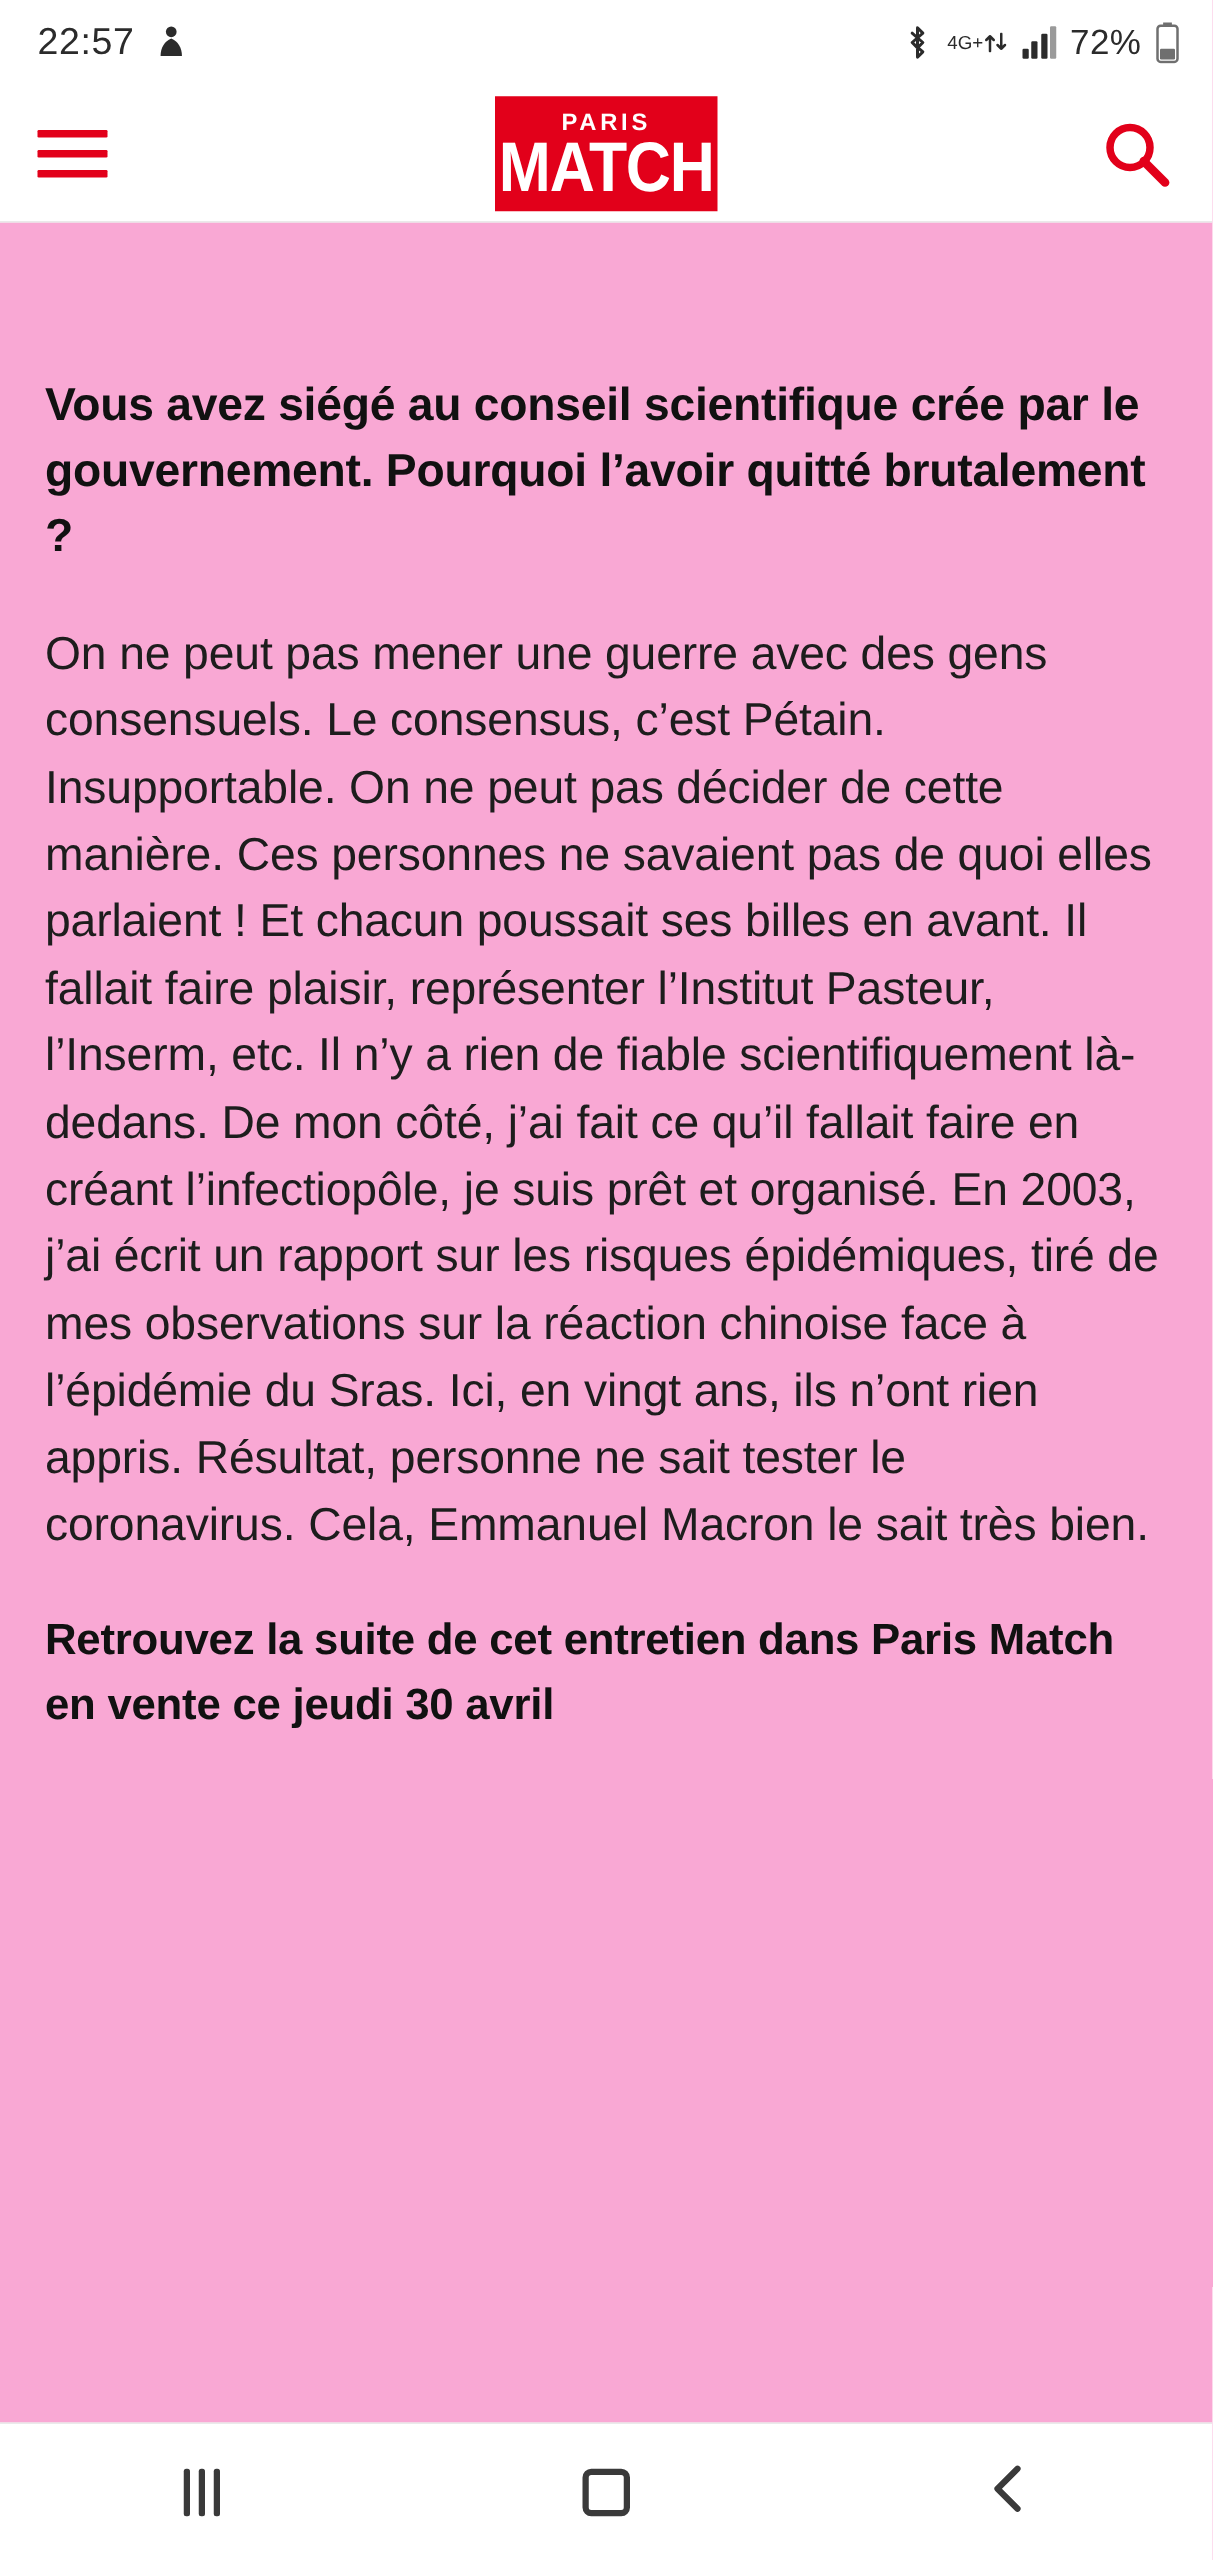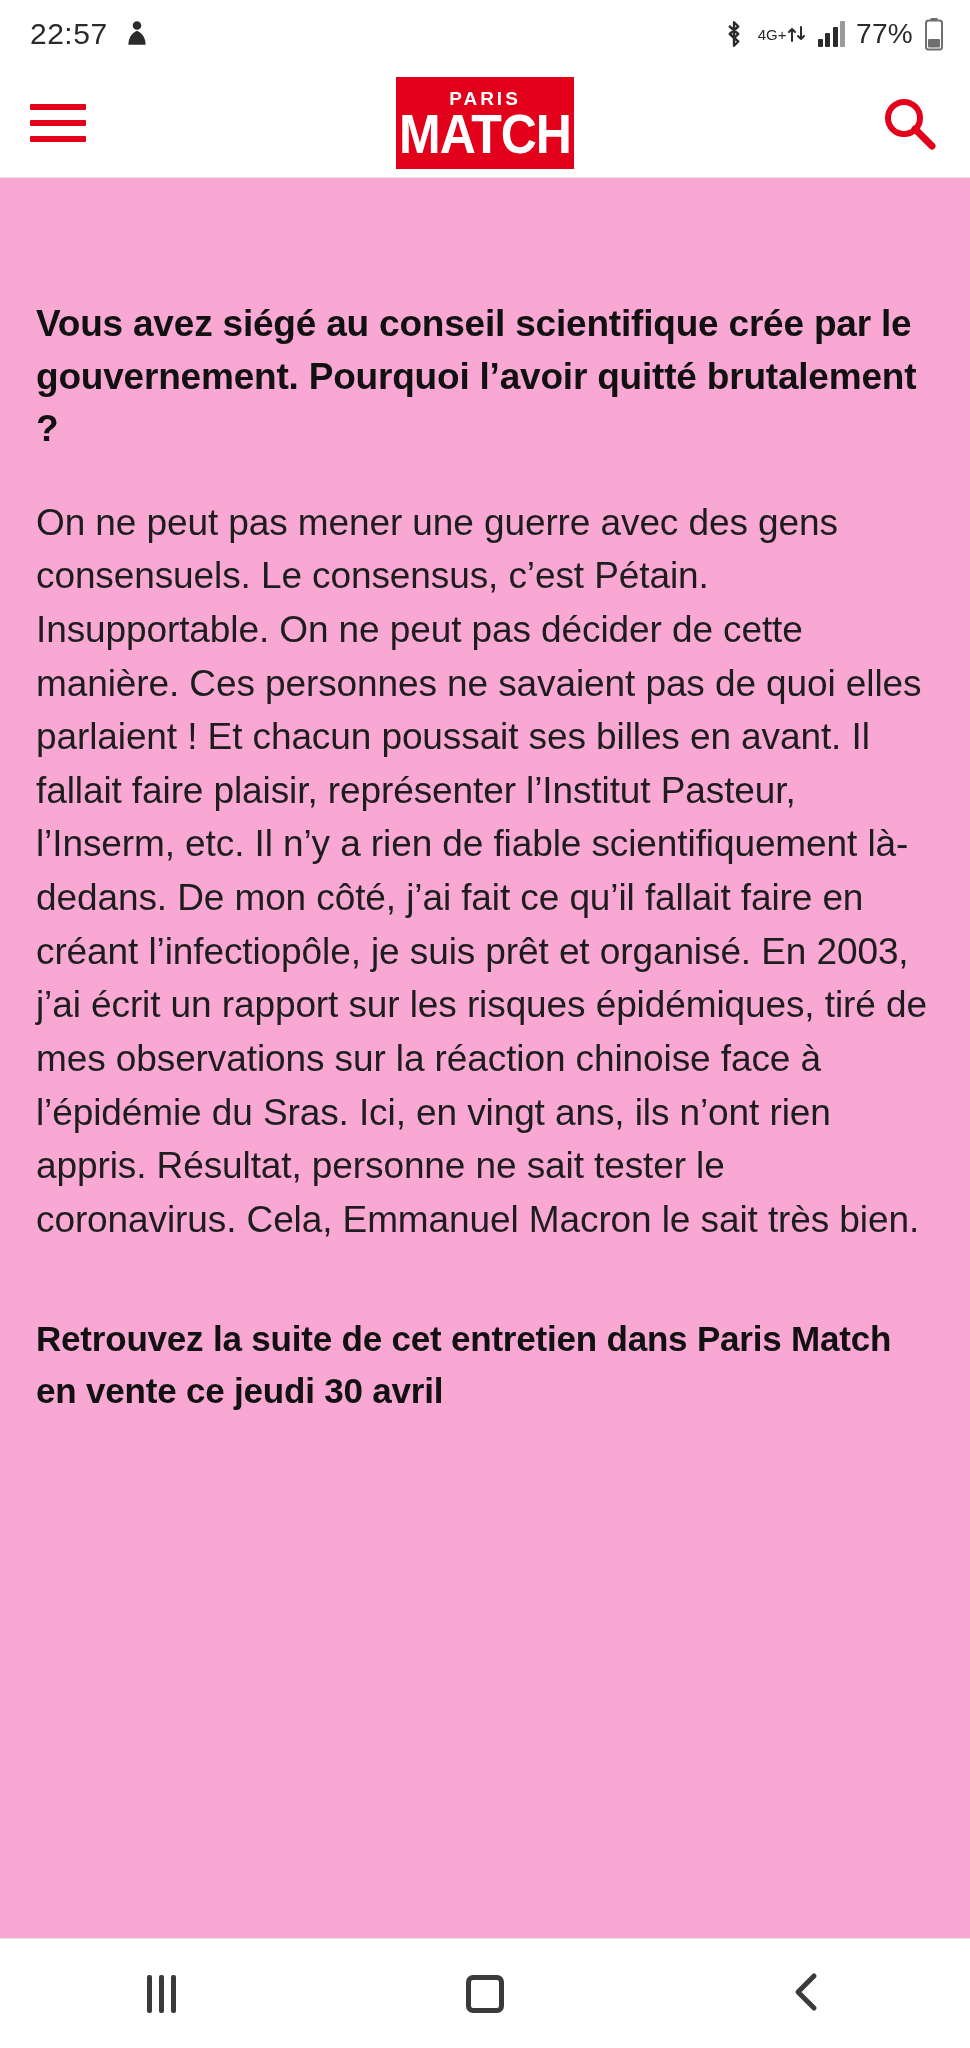--- a/index.html
+++ b/index.html
@@ -171,21 +171,21 @@
   .article p.body {
     font-size: 37px;
     line-height: 1.45;
     color: #1d1d1d;
     font-weight: 400;
     letter-spacing: -0.1px;
     font-family: "Liberation Sans", sans-serif;
     margin-top: 40px;
   }
   .article p.closing {
-    margin-top: 66px;
+    margin-top: 39px;
     font-size: 35px;
     line-height: 1.5;
     font-weight: bold;
     color: #111111;
     letter-spacing: -0.2px;
     font-family: "Liberation Sans", sans-serif;
   }
 
   
   .nav-bar {
@@ -252,21 +252,21 @@
             <path d="M14 1 L14 13 M14 13 L11 10 M14 13 L17 10" stroke="#2b2b2b" stroke-width="2" fill="none" stroke-linecap="round"></path>
           </svg>
         </span>
       </span>
       <span class="signal-bars">
         <i></i>
           <i></i>
           <i></i>
           <i></i>
       </span>
-      <span class="battery-text">77%</span>
+      <span class="battery-text">72%</span>
       <span class="status-icon">
         <svg width="20" height="34" viewBox="0 0 20 34">
           <rect x="6.5" y="1" width="7" height="2.5" fill="#6f6f6f"></rect>
           <rect x="2" y="3.5" width="16" height="29" rx="2.5" fill="none" stroke="#6f6f6f" stroke-width="2"></rect>
           <rect x="4" y="22" width="12" height="8.5" rx="1" fill="#6f6f6f"></rect>
         </svg>
       </span>
     </div>
   </div>
 

